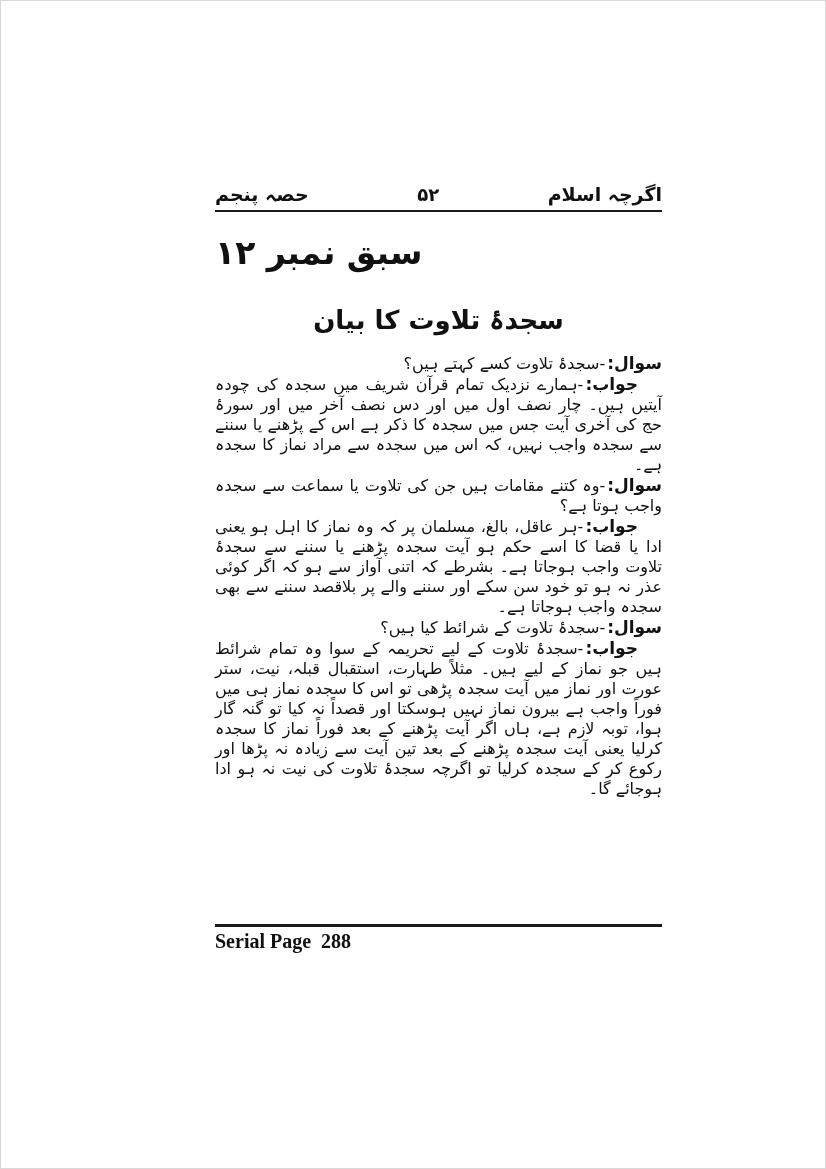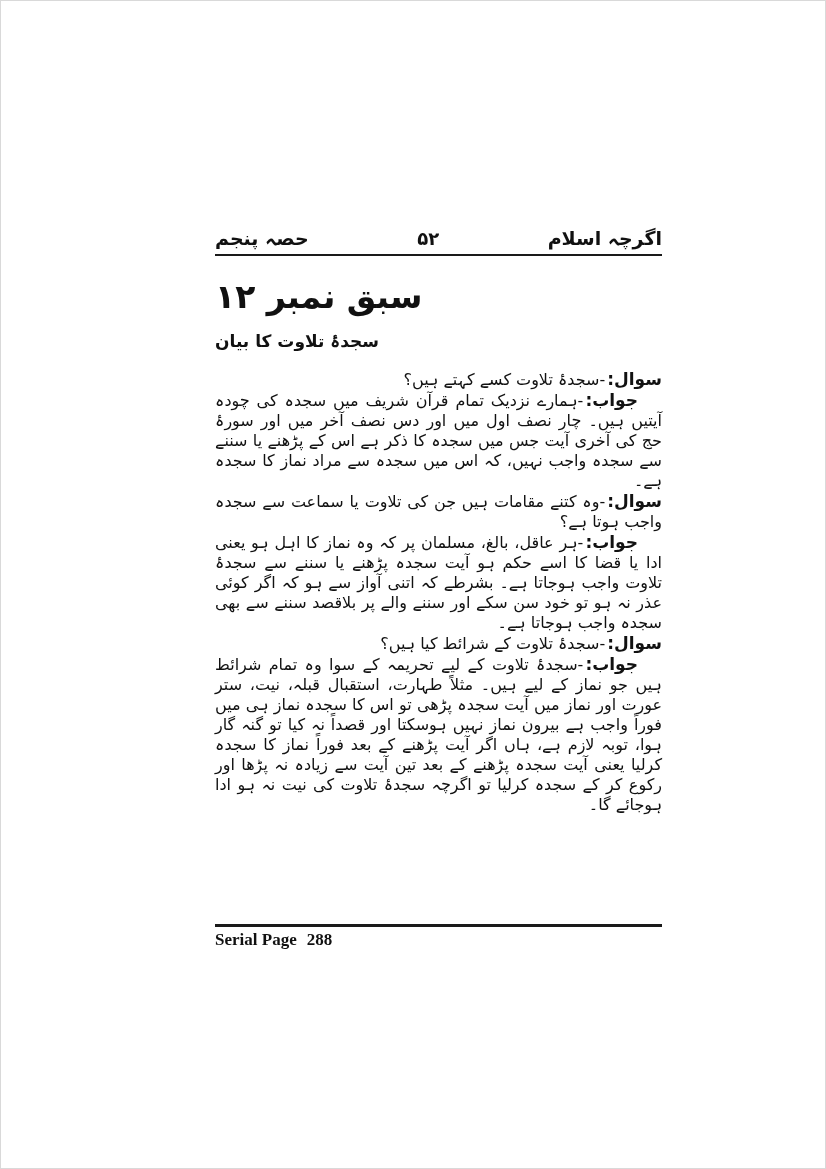--- a/index.html
+++ b/index.html
@@ -36,38 +36,37 @@
     font-size: 19px;
     font-weight: 600;
   }
   .runhead .pagenum {
     font-size: 18px;
     font-weight: bold;
   }
   .runhead .part {
     font-size: 19px;
     font-weight: 600;
-    margin-top: 44px;
   }
   
   .lesson-title {
     margin: 20px 0 0 0;
     text-align: left;
     direction: rtl;
     font-family: "DejaVu Sans", sans-serif;
     font-size: 33px;
     font-weight: bold;
     line-height: 1.25;
   }
   .lesson-subtitle {
-    margin: 14px 0 0 0;
-    text-align: left;
+    margin: 32px 0 0 0;
+    text-align: center;
     direction: rtl;
     font-family: "DejaVu Sans", sans-serif;
-    font-size: 17px;
+    font-size: 26px;
     font-weight: 600;
   }
   
   .lesson-body {
     margin-top: 18px;
     direction: rtl;
     text-align: justify;
     font-family: "DejaVu Sans", sans-serif;
     font-size: 16px;
     line-height: 20px;
@@ -88,21 +87,21 @@
     position: absolute;
     left: 215px;
     top: 924px;
     width: 447px;
     border-top: 3px solid #1a1a1a;
     padding-top: 3px;
     direction: ltr;
     text-align: left;
     font-family: "Liberation Serif", serif;
     font-weight: bold;
-    font-size: 17px;
+    font-size: 20px;
     color: #111111;
   }
   .footer .num {
     margin-left: 10px;
   }
 </style>
 </head>
 <body>
 
 <div class="page">

